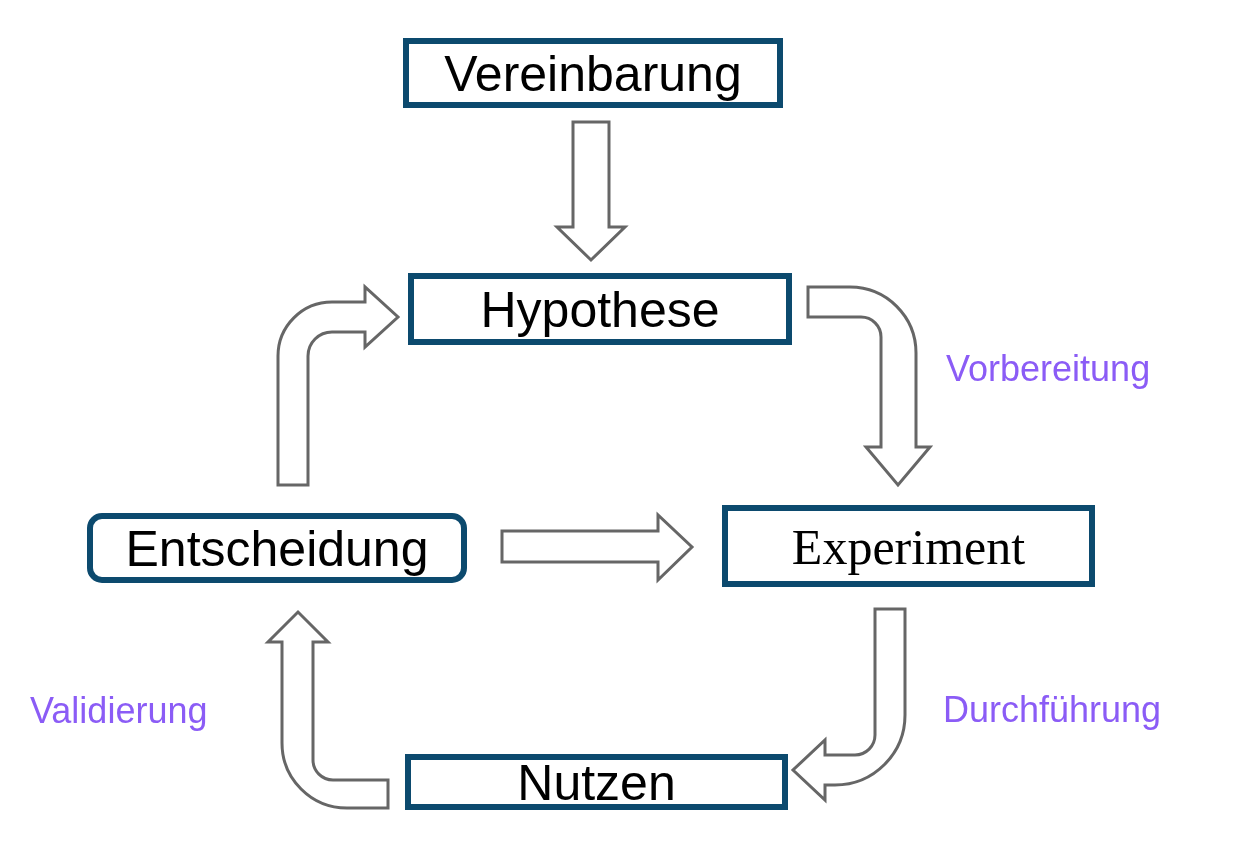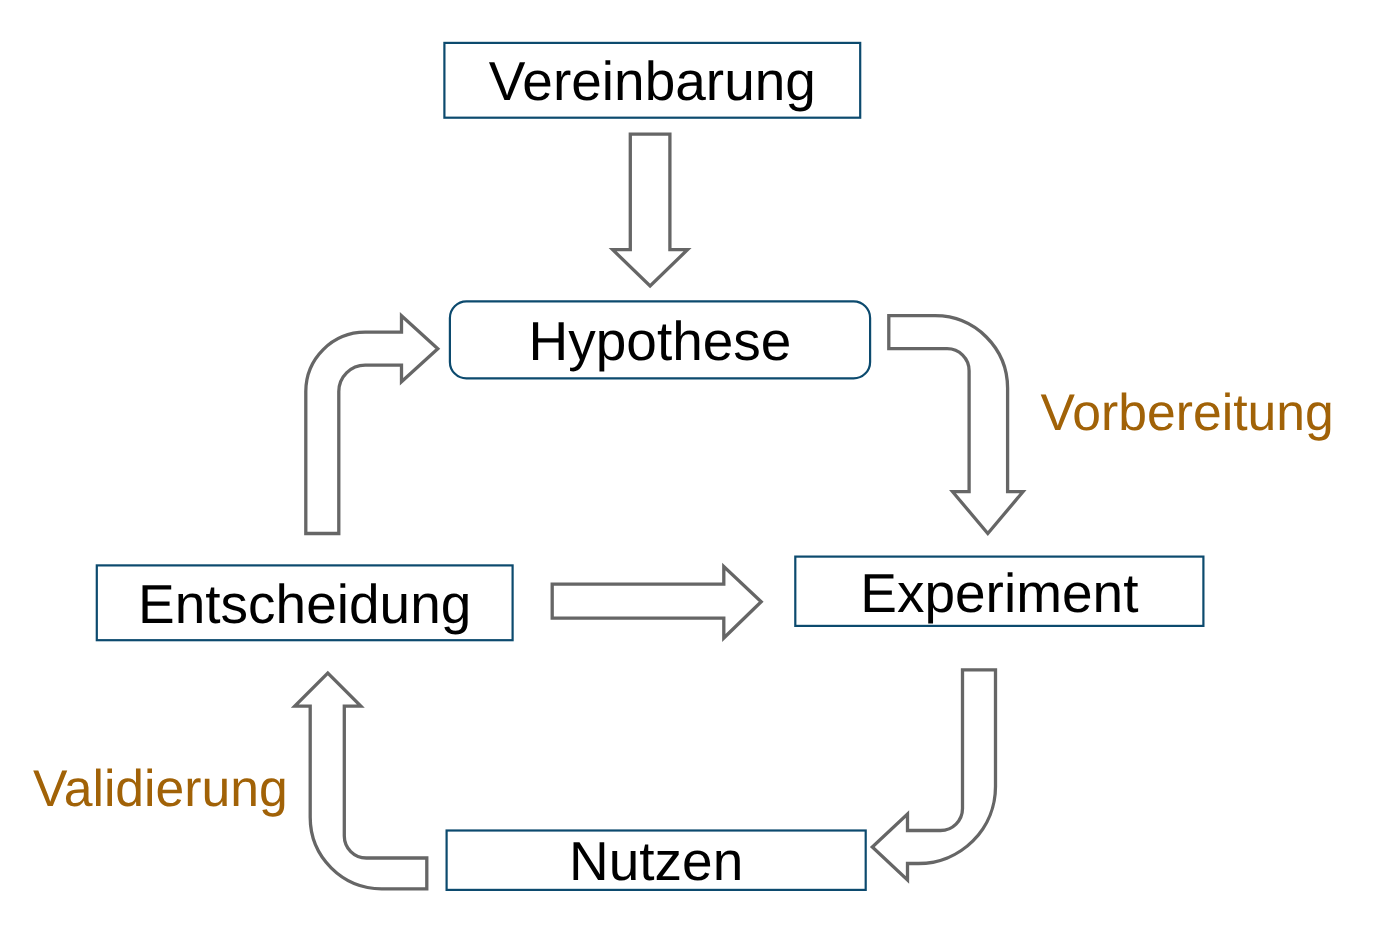--- a/index.html
+++ b/index.html
@@ -7,56 +7,56 @@
     position: relative;
     width: 1258px;
     height: 842px;
     background: #ffffff;
     font-family: "Liberation Sans", sans-serif;
     overflow: hidden;
   }
   .node {
     position: absolute;
     box-sizing: border-box;
-    border: 2px solid #0c4a6e;
+    border: 6px solid #0c4a6e;
     background: #ffffff;
     display: flex;
     align-items: center;
     justify-content: center;
   }
   .node .label {
     font-size: 50px;
     color: #000000;
     white-space: nowrap;
     line-height: 1;
     padding-top: 2px;
   }
   .edge-label {
     position: absolute;
-    font-size: 47px;
-    color: #a16207;
+    font-size: 36px;
+    color: #8b5cf6;
     line-height: 1;
     white-space: nowrap;
   }
   #arrows {
     position: absolute;
     left: 0; top: 0;
     width: 1258px; height: 842px;
   }
   #arrows path {
     fill: #ffffff;
     stroke: #666666;
     stroke-width: 3px;
     stroke-linejoin: miter;
   }
   
   #node-vereinbarung { left: 403px; top: 38px;  width: 380px; height: 70px; }
-  #node-hypothese    { left: 408px; top: 273px; width: 384px; height: 72px; border-radius: 16px; }
-  #node-experiment   { left: 722px; top: 505px; width: 373px; height: 65px; }
-  #node-entscheidung { left: 87px;  top: 513px; width: 380px; height: 70px; }
+  #node-hypothese    { left: 408px; top: 273px; width: 384px; height: 72px; }
+  #node-experiment   { left: 722px; top: 505px; width: 373px; height: 82px; font-family: Liberation Serif, serif; }
+  #node-entscheidung { left: 87px;  top: 513px; width: 380px; height: 70px; border-radius: 15px; }
   #node-nutzen       { left: 405px; top: 754px; width: 383px; height: 56px; }
   
   #label-vorbereitung  { left: 946px; top: 351px; }
   #label-durchfuehrung { left: 943px; top: 692px; }
   #label-validierung   { left: 30px;  top: 693px; text-align: center; }
 </style>
 </head>
 <body>
 
 <div id="canvas">
@@ -91,16 +91,17 @@
   <div class="node" id="node-entscheidung">
     <span class="label">Entscheidung</span>
   </div>
 
   <div class="node" id="node-nutzen">
     <span class="label">Nutzen</span>
   </div>
 
   <div class="edge-label" id="label-vorbereitung">Vorbereitung</div>
 
+  <div class="edge-label" id="label-durchfuehrung">Durchführung</div>
 
   <div class="edge-label" id="label-validierung">Validierung</div>
 
 </div>
 
 </body></html>

